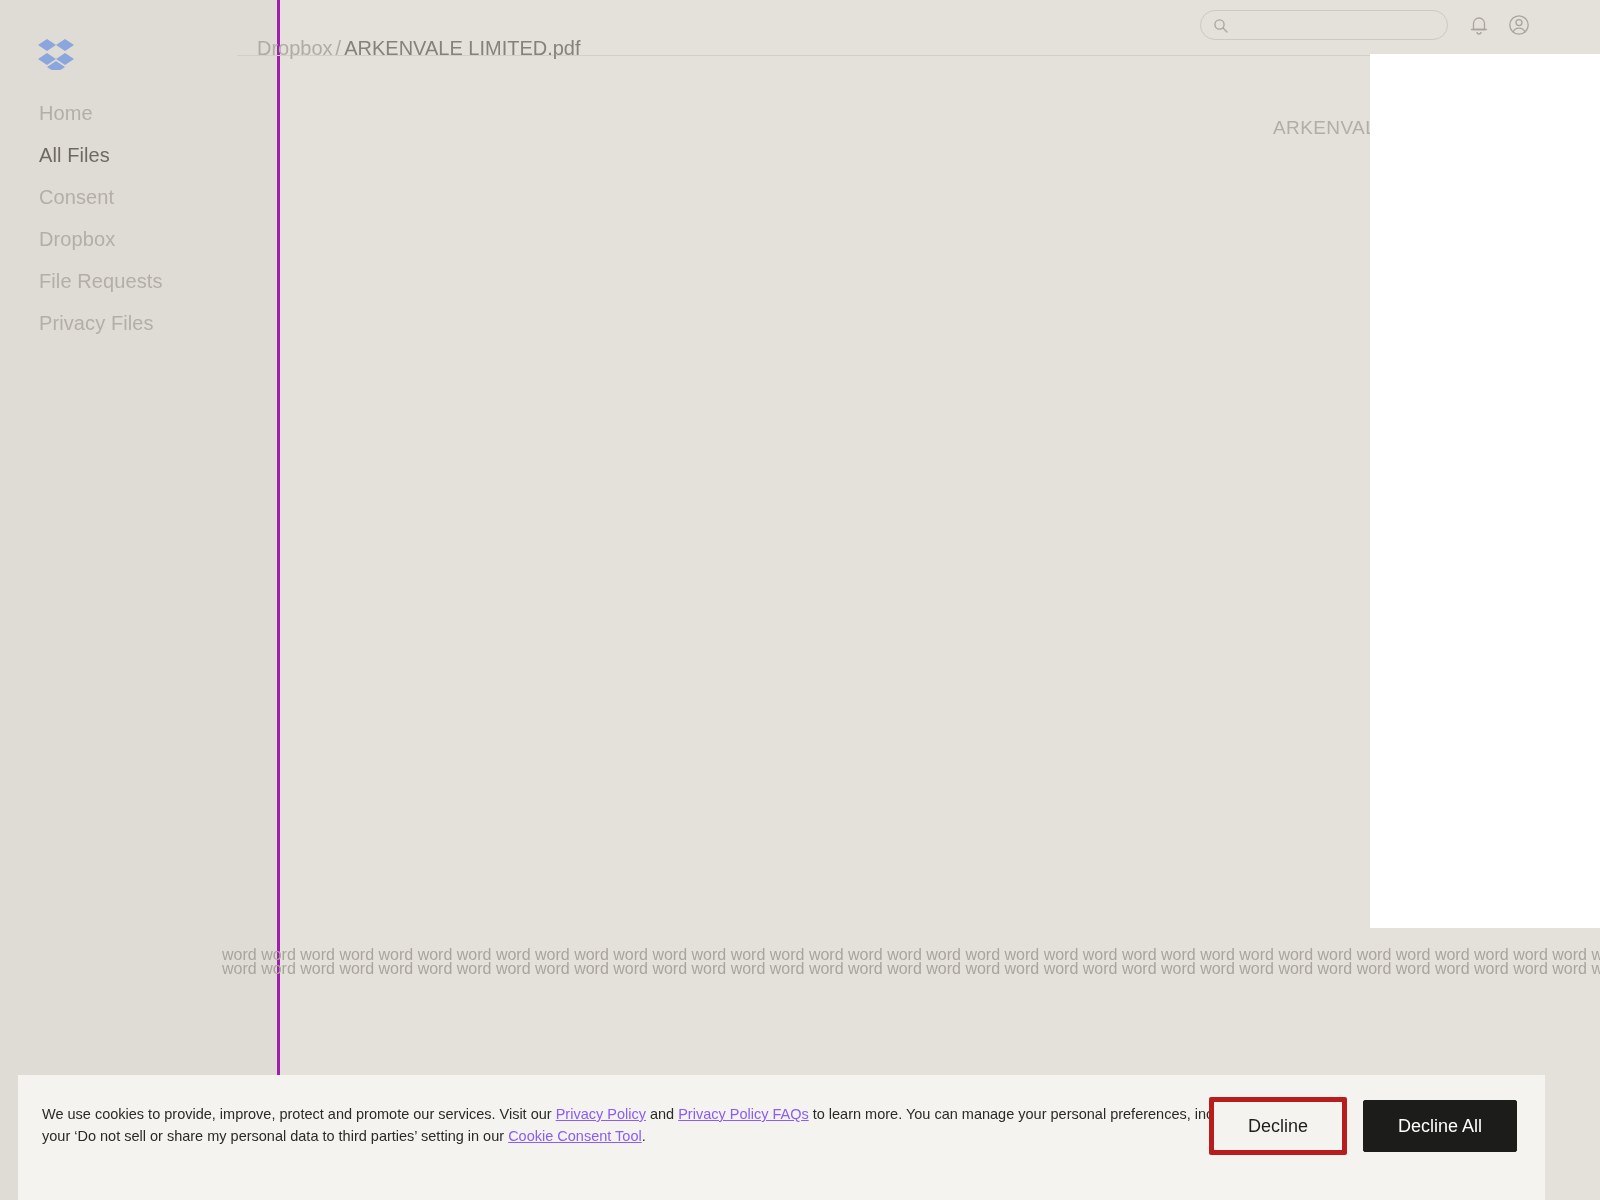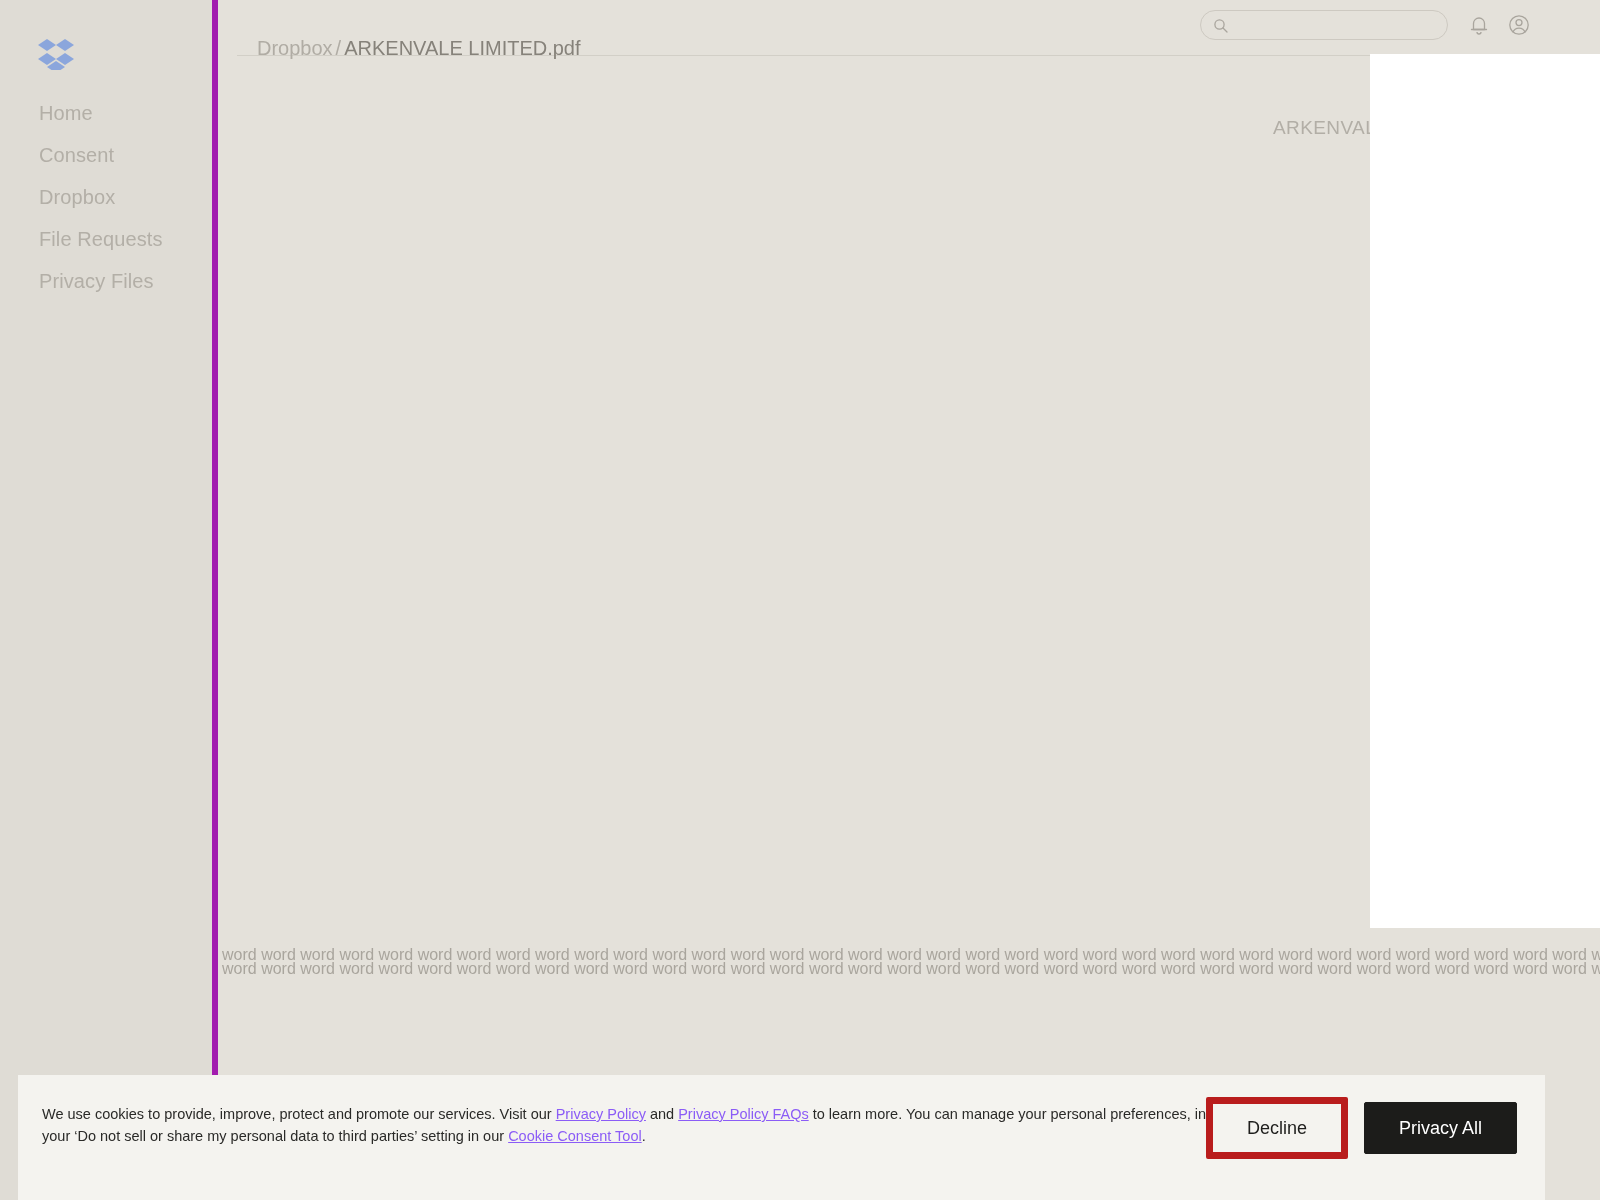--- a/index.html
+++ b/index.html
@@ -16,24 +16,24 @@
     position: relative;
     width: 1600px;
     height: 1200px;
     background: #e4e1da;
   }
 
   
   .sidebar {
     position: absolute;
     left: 0; top: 0;
-    width: 218px;
+    width: 280px;
     height: 1200px;
     background: #dfdcd5;
-    border-right: 6px solid #a21caf;
+    border-right: 3px solid #a21caf;
   }
 
   .logo {
     position: absolute;
     left: 38px; top: 38px;
     width: 36px; height: 32px;
   }
 
   .nav {
     position: absolute;
@@ -171,21 +171,21 @@
   .btn {
     font-family: "Liberation Sans", sans-serif;
     font-size: 18px;
     line-height: 22px;
     cursor: pointer;
     border-radius: 2px;
   }
   .btn-decline {
     padding: 13px 34px;
     background: #f4f3ef;
-    border: 7px solid #b91c1c;
+    border: 5px solid #b91c1c;
     color: #1e1e1c;
     text-align: center;
   }
   .btn-accept {
     padding: 14px 34px;
     background: #1c1c1a;
     border: 1px solid #1c1c1a;
     color: #ffffff;
   }
 </style>
@@ -203,20 +203,21 @@
           <polygon points="27,1 18,7 27,13 36,7"></polygon>
           <polygon points="9,15 0,21 9,27 18,21"></polygon>
           <polygon points="27,15 18,21 27,27 36,21"></polygon>
           <polygon points="9,29 18,23 27,29 18,35"></polygon>
         </g>
       </svg>
     </div>
 
     <nav class="nav">
       <span class="nav-item">Home</span>
+      <span class="nav-item active">All Files</span>
       <span class="nav-item">Consent</span>
       <span class="nav-item">Dropbox</span>
       <span class="nav-item">File Requests</span>
       <span class="nav-item">Privacy Files</span>
     </nav>
   </div>
 
   <div class="topbar">
 
     <div class="breadcrumb">
@@ -259,17 +260,17 @@
 
   <div class="overlay-panel"></div>
 
   <div class="cookie-banner">
 
     <div class="cookie-text"><span>We use cookies to provide, improve, protect and promote our services. Visit our </span><a href="#">Privacy Policy</a><span> and </span><a href="#">Privacy Policy FAQs</a><span> to learn more. You can manage your personal preferences, including your ‘Do not sell or share my personal data to third parties’ setting in our </span><a href="#">Cookie Consent Tool</a><span>.</span>
     </div>
 
     <div class="cookie-actions">
       <button class="btn btn-decline">Decline</button>
-      <button class="btn btn-accept">Privacy All</button>
+      <button class="btn btn-accept">Decline All</button>
     </div>
   </div>
 
 </div>
 
 </body></html>

